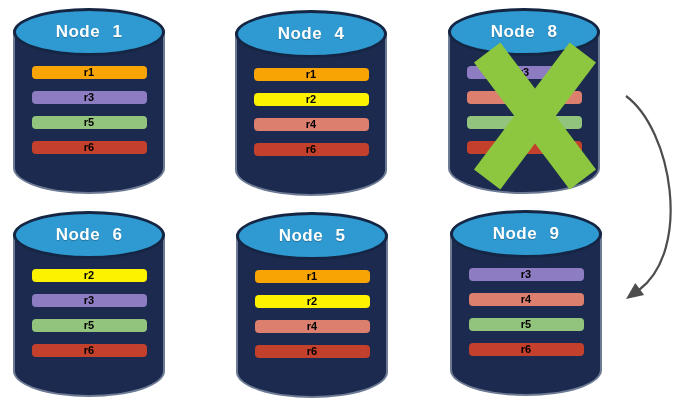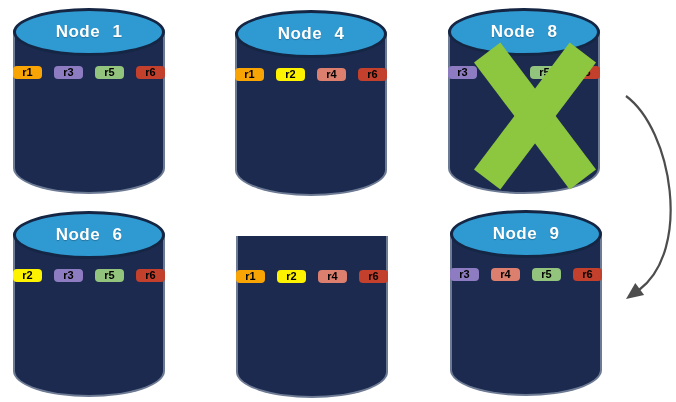--- a/index.html
+++ b/index.html
@@ -55,20 +55,21 @@
     font-weight: bold;
     word-spacing: 7px;
     letter-spacing: 0.5px;
     text-shadow: 0 1px 1px rgba(0,0,0,0.25);
   }
   .bars {
     position: absolute;
     left: 0; right: 0;
     top: 58px;
     display: flex;
+    flex-direction: column;
     align-items: center;
     gap: 12px;
   }
   .bar {
     width: 115px;
     height: 13px;
     border-radius: 4px;
     display: flex;
     align-items: center;
     justify-content: center;
@@ -164,20 +165,23 @@
           <div class="bar" style="background: rgb(253, 243, 0);">r2</div>
           <div class="bar" style="background: rgb(142, 124, 195);">r3</div>
           <div class="bar" style="background: rgb(147, 196, 125);">r5</div>
           <div class="bar" style="background: rgb(194, 64, 44);">r6</div>
         </div>
 
     </div>
 
     <div class="node">
       <div class="cyl-body"></div>
+      <div class="cyl-top">
+        <span class="node-title">Node 5</span>
+      </div>
       <div class="bars">
           <div class="bar" style="background: rgb(249, 164, 5);">r1</div>
           <div class="bar" style="background: rgb(253, 243, 0);">r2</div>
           <div class="bar" style="background: rgb(220, 127, 110);">r4</div>
           <div class="bar" style="background: rgb(194, 64, 44);">r6</div>
         </div>
 
     </div>
 
     <div class="node">

